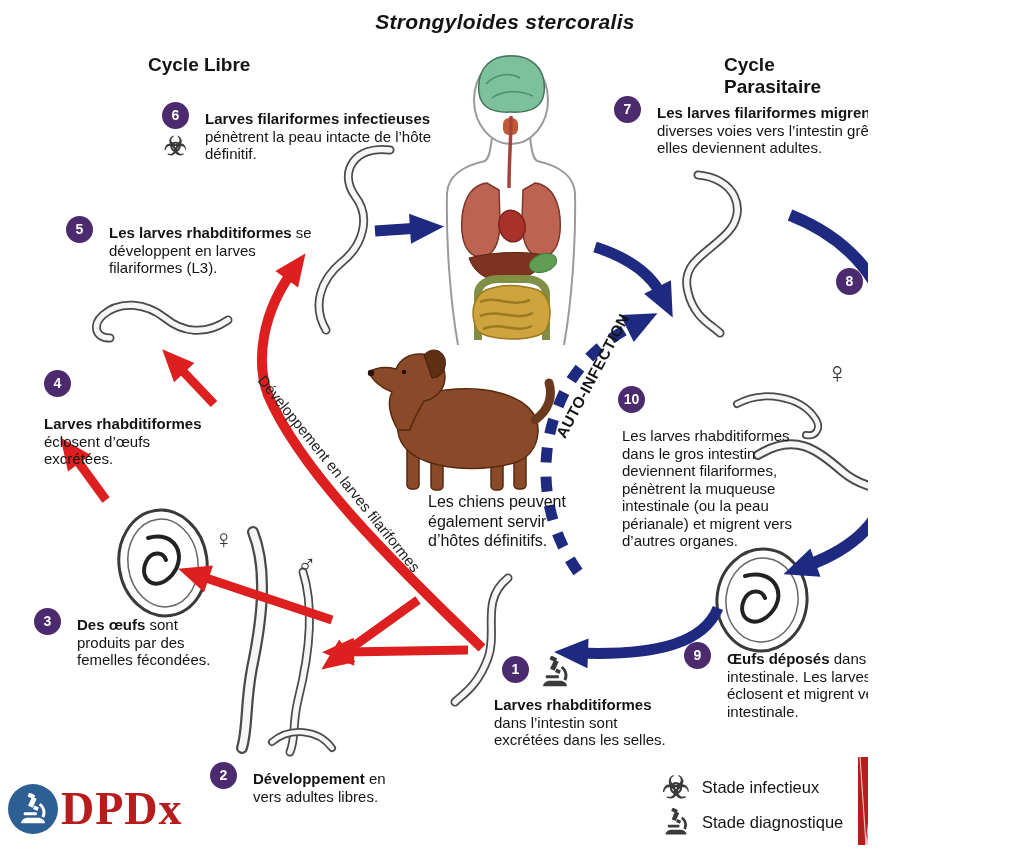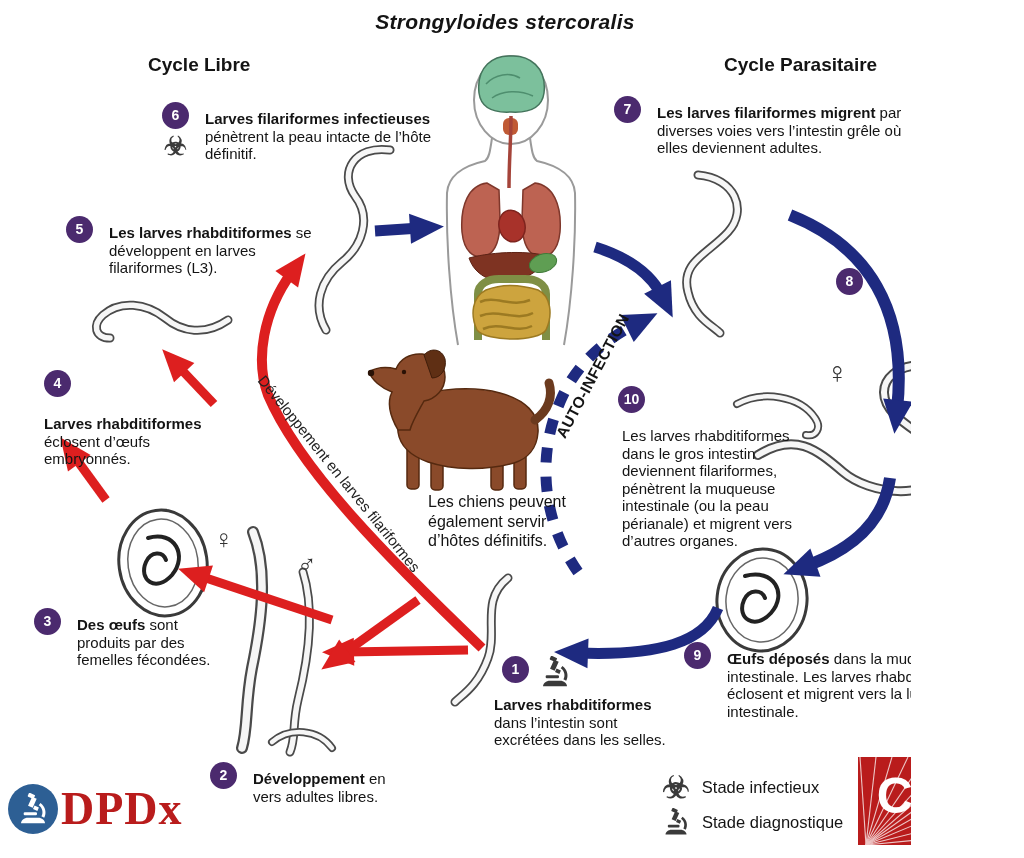--- a/index.html
+++ b/index.html
@@ -1,18 +1,18 @@
 <!DOCTYPE html>
 <html><head>
 <meta charset="utf-8">
 <style>
   html,body{margin:0;padding:0;background:#fff;}
   .canvas{
     position:relative;width:868px;height:858px;background:#fff;overflow:hidden;
-    font-family:"Liberation Sans",sans-serif;color:#141414;padding-left:43px;
+    font-family:"Liberation Sans",sans-serif;color:#141414;
   }
   .abs{position:absolute;}
   svg.art{position:absolute;left:0;top:0;pointer-events:none;}
   
   .title{left:0;top:10px;width:1010px;text-align:center;font-size:21px;font-weight:bold;font-style:italic;letter-spacing:.3px;}
   .cycle-head{font-size:19px;font-weight:bold;}
   
   .step{position:absolute;font-size:15px;line-height:1.17;}
   .step .txt{margin:8px;}
   .step b{font-weight:bold;}
@@ -208,21 +208,21 @@
     <span class="circ">5</span>
     <p class="txt"><b>Les larves rhabditiformes</b> <span>se développent en larves filariformes (L3).</span></p>
   </div>
 
   <div class="step s8 row">
     <span class="circ">8</span>
   </div>
 
   <div class="step s4">
     <span class="circ">4</span>
-    <p class="txt"><b>Larves rhabditiformes</b> <span>éclosent d’œufs embryonnés.</span></p>
+    <p class="txt"><b>Larves rhabditiformes</b> <span>éclosent d’œufs excrétées.</span></p>
   </div>
 
   <div class="step s10">
     <span class="circ">10</span>
     <p class="txt"><span>Les larves rhabditiformes dans le gros intestin deviennent filariformes, pénètrent la muqueuse intestinale (ou la peau périanale) et migrent vers d’autres organes.</span></p>
   </div>
 
   <div class="step s3 row">
     <span class="circ">3</span>
     <p class="txt"><b>Des œufs</b> <span>sont produits par des femelles fécondées.</span></p>

